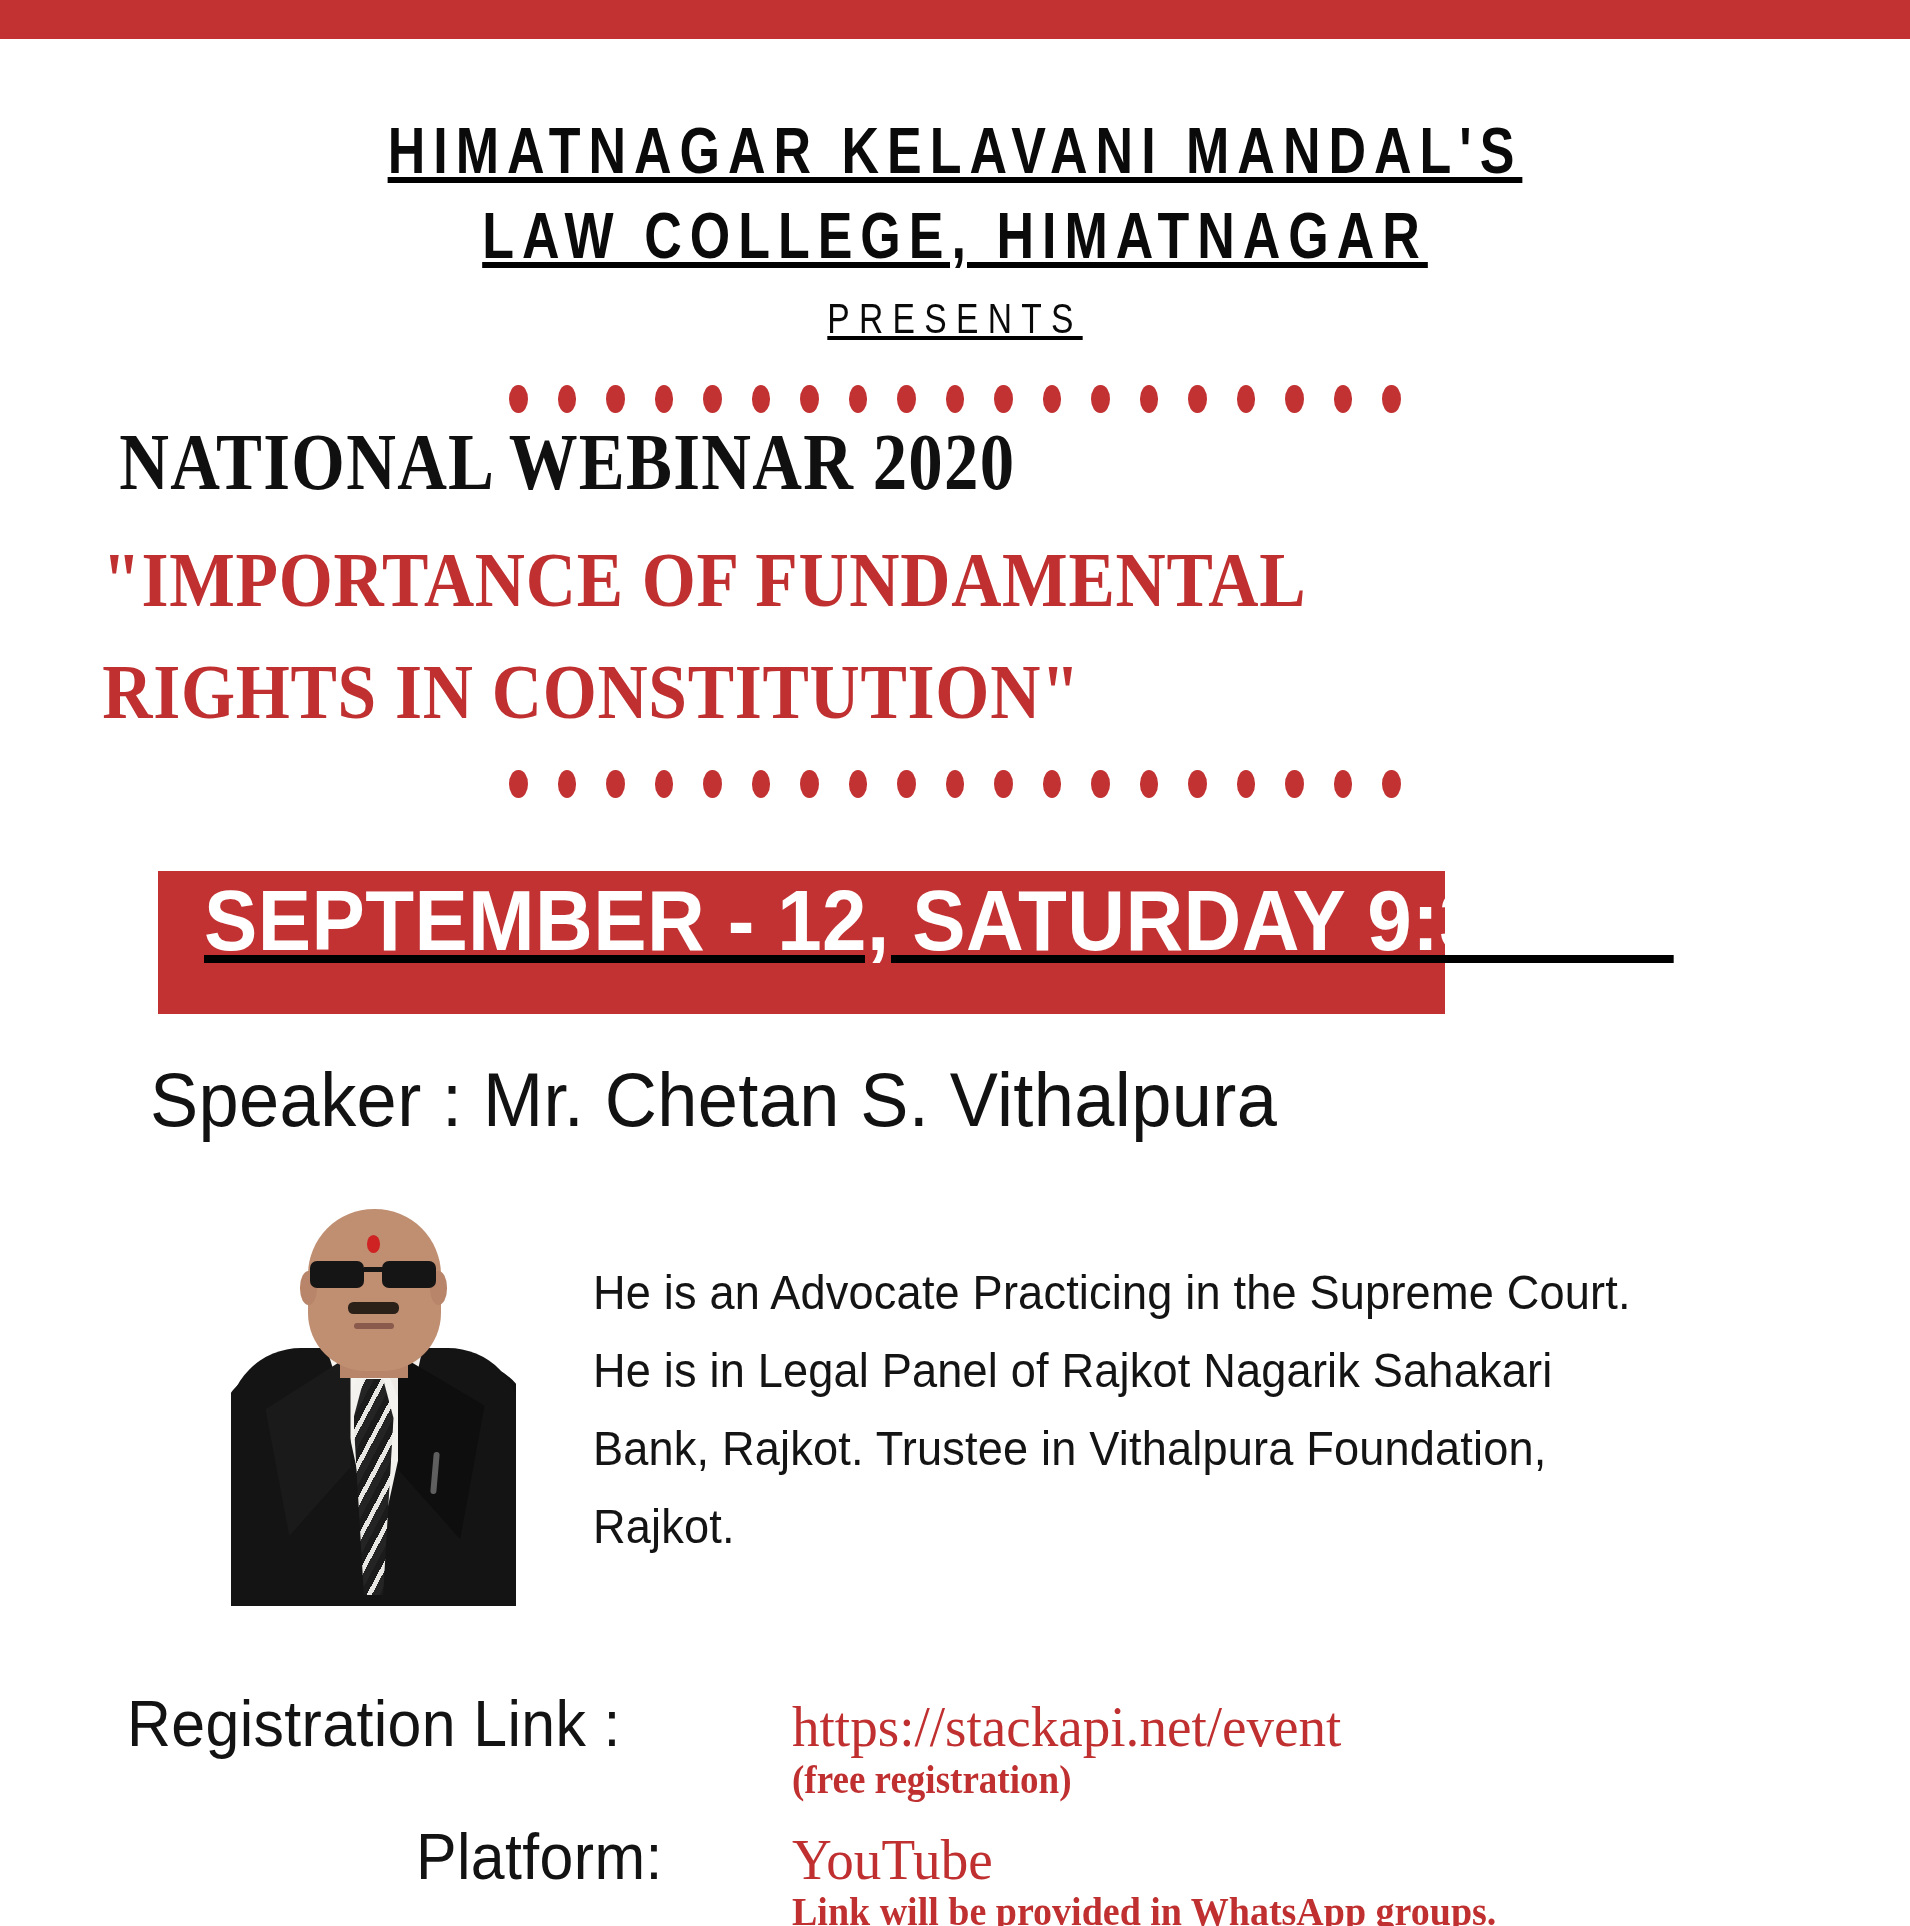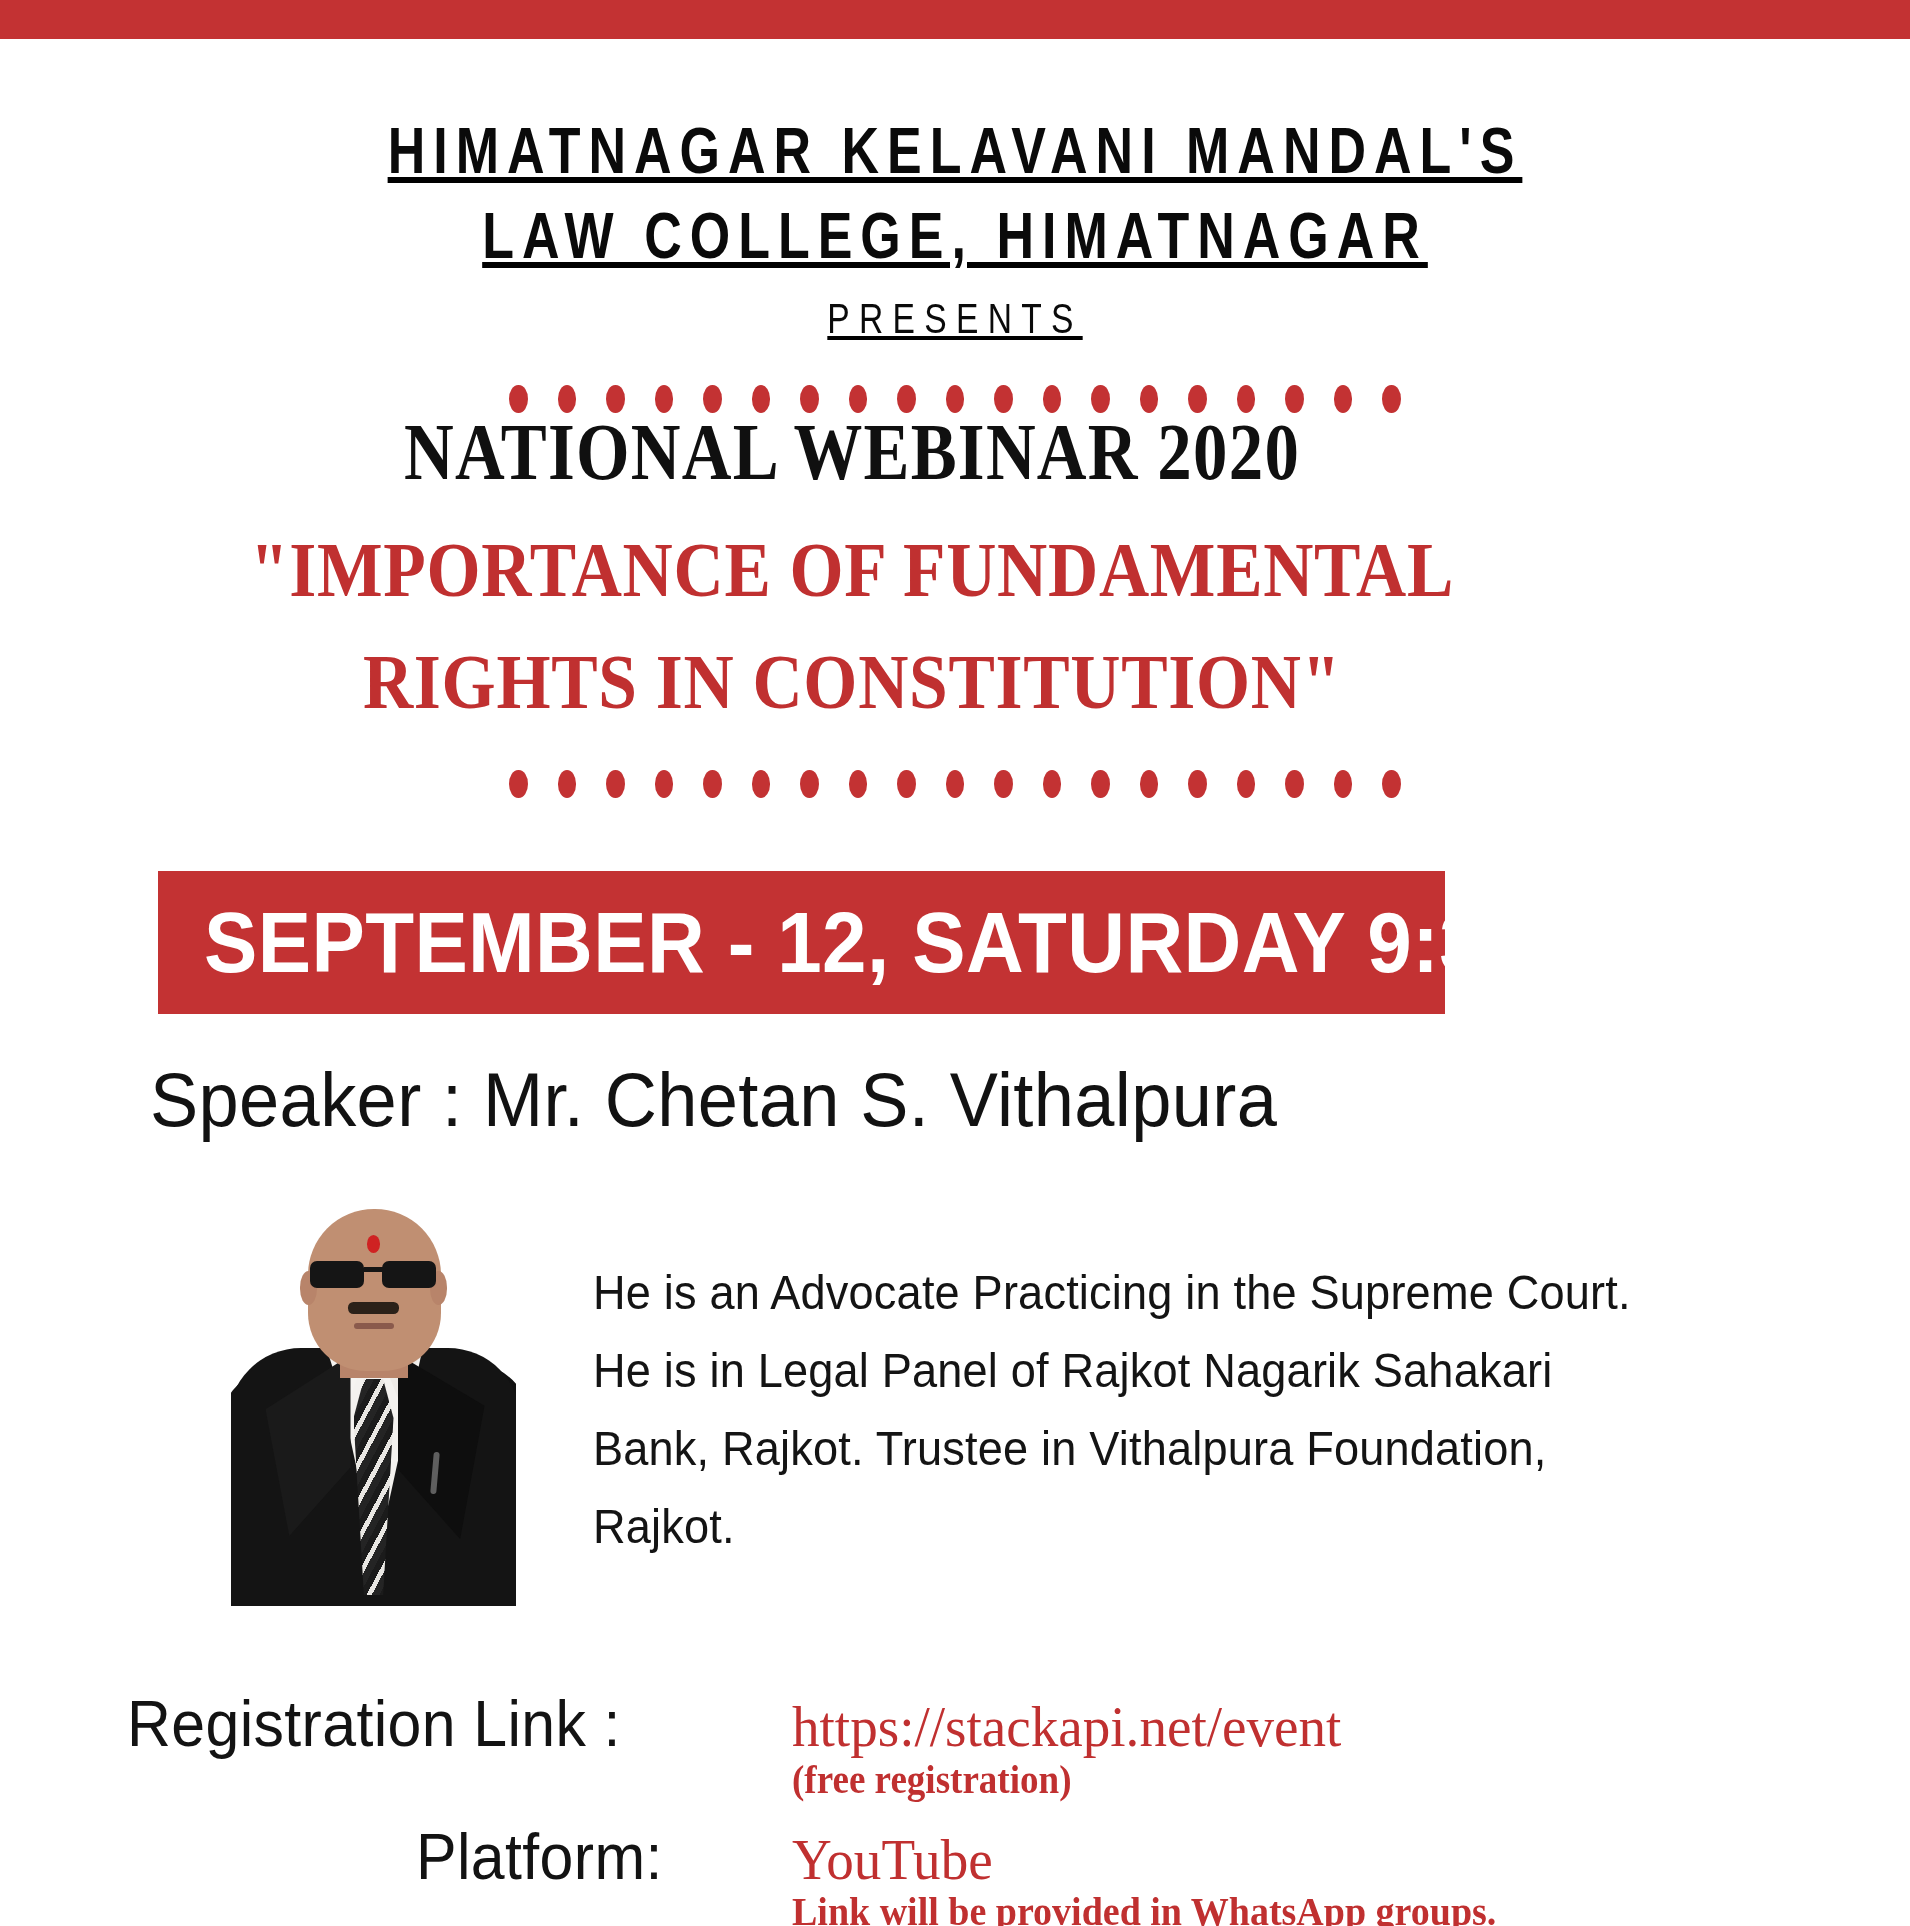--- a/index.html
+++ b/index.html
@@ -52,21 +52,21 @@
   }
   .dots .dot{
     width:18.5px; height:28px; border-radius:50%;
     background:#c33233;
     flex:0 0 auto;
   }
   .dots-top{ top:385px; }
   .dots-bottom{ top:770px; }
   
   .title-wrap{
-    position:absolute; left:0; top:404px; width:1704px; text-align:center;
+    position:absolute; left:0; top:414px; width:1704px; 
   }
   .t-main{
     display:block;
     font-family:"Liberation Serif", serif;
     font-weight:bold;
     font-size:80px;
     line-height:96px;
     letter-spacing:1.5px;
     color:#101010;
     transform:scaleX(0.86);
@@ -83,21 +83,21 @@
     transform:scaleX(0.88);
     white-space:nowrap;
   }
   .t-sub.first{ margin-top:14px; }
   
   .date-banner{
     position:absolute;
     left:158px; top:871px;
     width:1287px; height:143px;
     background:#c33233;
-    display:flex; align-items:center; justify-content:flex-start;
+    display:flex; justify-content:flex-start;text-decoration:underline;
   }
   .date-banner .date-text{
     font-family:"Liberation Sans", sans-serif;
     font-weight:bold;
     font-size:86px;
     color:#ffffff;
     letter-spacing:0.4px;
     transform:scaleX(0.93);
     transform-origin:left center;
     margin-left:46px;

